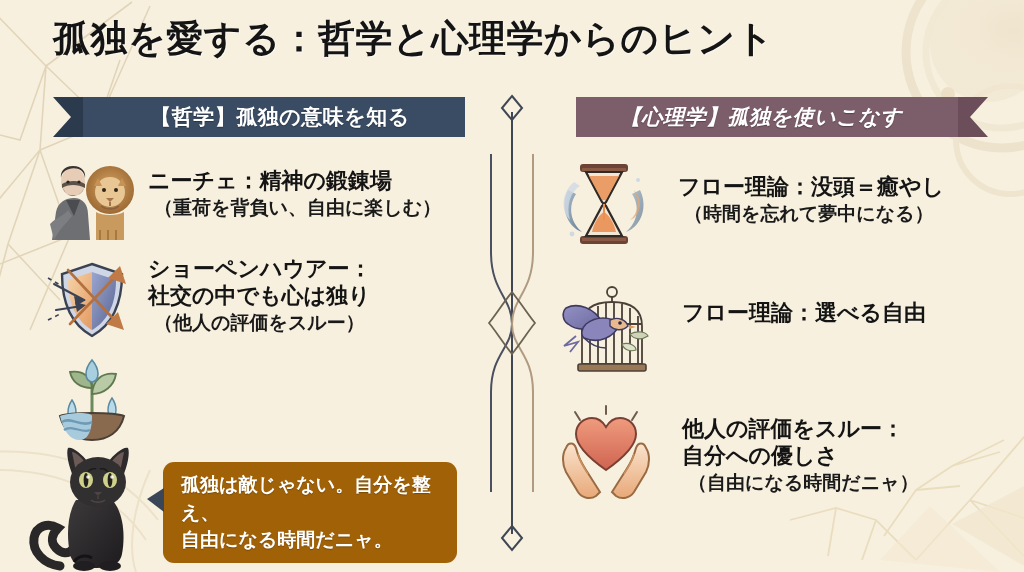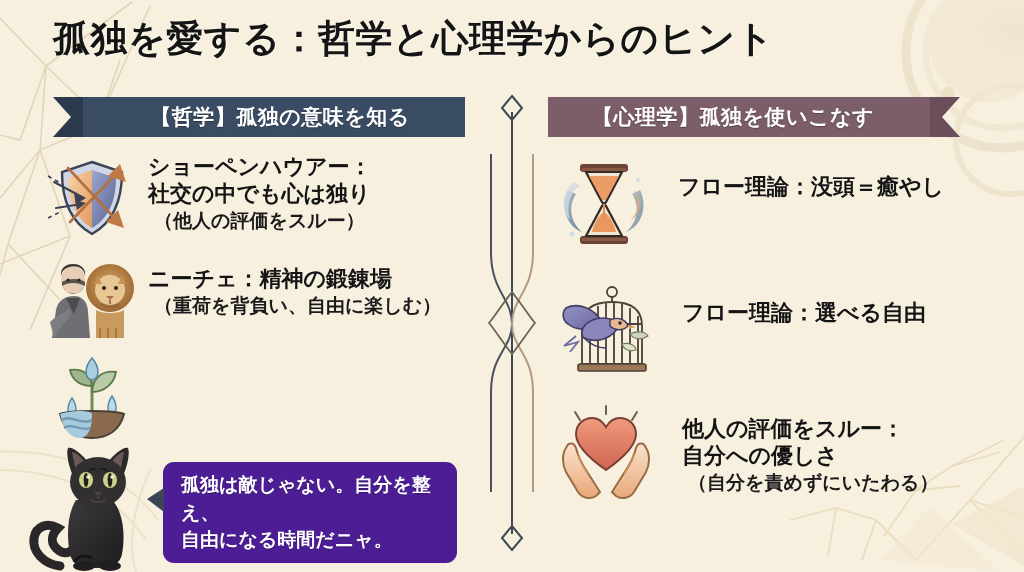--- a/index.html
+++ b/index.html
@@ -64,23 +64,24 @@
     letter-spacing: 0.5px;
     white-space: nowrap;
     text-shadow: 0 1px 1px rgba(0,0,0,0.30);
   }
   #ribbon-philosophy {
     left: 53px;
     top: 97px;
     width: 412px;
   }
   #ribbon-psychology {
-    left: 548px;
+    left: 576px;
     top: 97px;
     width: 412px;
+    font-style: italic;
   }
   #ribbon-philosophy .ribbon-label { padding-left: 42px; }
   #ribbon-psychology .ribbon-label { padding-right: 42px; }
 
   
   #center-divider {
     position: absolute;
     left: 479px;
     top: 92px;
     width: 66px;
@@ -155,21 +156,21 @@
     z-index: 6;
   }
   #cat-figure svg { display: block; width: 100%; height: 100%; }
 
   #cat-speech-bubble {
     position: absolute;
     left: 163px;
     top: 462px;
     width: 294px;
     min-height: 68px;
-    background: #4c1d95;
+    background: #a16207;
     border-radius: 11px;
     z-index: 6;
     display: flex;
     align-items: center;
     padding: 9px 14px 9px 18px;
   }
   #cat-speech-bubble::before {
     content: "";
     position: absolute;
     left: -16px;
@@ -275,20 +276,63 @@
     <path d="M 12 400 L 12 300 C 12 262 33 256 33 232"></path>
   </g>
   <g fill="none" stroke="#b09a80" stroke-width="2">
     <path d="M 54 62 L 54 160 C 54 200 33 206 33 232"></path>
     <path d="M 54 400 L 54 300 C 54 262 33 256 33 232"></path>
   </g>
   <path d="M 33 200 C 44 214 50 224 56 231 C 50 238 44 248 33 262 C 22 248 16 238 10 231 C 16 224 22 214 33 200 Z" fill="none" stroke="#6a6352" stroke-width="1.8"></path>
 </svg>
 
 <div class="column" id="column-philosophy">
+
+  <div class="entry" id="entry-nietzsche">
+    <div class="entry-icon">
+      <svg viewBox="0 0 92 92">
+        <defs>
+          <radialGradient id="mane" cx="50%" cy="45%" r="55%">
+            <stop offset="0%" stop-color="#d6a464"></stop>
+              <stop offset="100%" stop-color="#9c6a33"></stop>
+          </radialGradient>
+        </defs>
+
+        <path d="M 6 86 L 10 58 C 12 48 20 44 28 44 C 36 44 42 50 42 60 L 44 86 Z" fill="#6e6f72"></path>
+        <path d="M 20 46 L 28 62 L 34 46 Z" fill="#4b4c4f"></path>
+        <ellipse cx="27" cy="28" rx="12" ry="14" fill="#e8cdb6"></ellipse>
+        <path d="M 15 24 C 16 12 38 10 39 24 C 40 18 36 12 27 12 C 18 12 14 18 15 24 Z" fill="#3b3330"></path>
+        <path d="M 17 34 C 19 44 36 44 38 34 C 36 40 30 42 27 42 C 24 42 19 40 17 34 Z" fill="#4a423c"></path>
+        <path d="M 16 30 C 22 26 34 26 39 30 L 39 34 C 32 30 22 30 16 34 Z" fill="#5b524a"></path>
+        <path d="M 4 70 C 12 62 18 62 22 56 L 26 62 C 20 70 14 74 8 86 Z" fill="#7d7e81"></path>
+        <circle cx="22" cy="28" r="1.6" fill="#2a2522"></circle>
+        <circle cx="33" cy="28" r="1.6" fill="#2a2522"></circle>
+
+        <circle cx="64" cy="36" r="24" fill="url(#mane)"></circle>
+        <circle cx="64" cy="38" r="15" fill="#e8c795"></circle>
+        <path d="M 52 24 L 56 32 L 48 32 Z" fill="#c79253"></path>
+        <path d="M 76 24 L 80 32 L 72 32 Z" fill="#c79253"></path>
+        <circle cx="58" cy="36" r="2" fill="#2f2417"></circle>
+        <circle cx="70" cy="36" r="2" fill="#2f2417"></circle>
+        <path d="M 60 44 L 68 44 L 64 48 Z" fill="#a8724a"></path>
+        <path d="M 64 48 L 64 52" stroke="#8d5f3c" stroke-width="1.6"></path>
+        <path d="M 55 52 C 60 56 68 56 73 52" stroke="#8d5f3c" stroke-width="1.6" fill="none"></path>
+        <path d="M 50 58 L 50 86 L 78 86 L 78 58 C 72 62 56 62 50 58 Z" fill="#c89a5d"></path>
+        <g stroke="#a8793f" stroke-width="2" fill="none">
+          <path d="M 54 86 L 54 76"></path>
+            <path d="M 62 86 L 62 76"></path>
+          <path d="M 70 86 L 70 76"></path>
+        </g>
+      </svg>
+    </div>
+    <div class="entry-text">
+      <div class="entry-head">ニーチェ：精神の鍛錬場</div>
+      <div class="entry-sub">（重荷を背負い、自由に楽しむ）</div>
+    </div>
+  </div>
 
   <div class="entry" id="entry-schopenhauer">
     <div class="entry-icon">
       <svg viewBox="0 0 92 92">
         <defs>
           <linearGradient id="shLeft" x1="0" y1="0" x2="1" y2="1">
             <stop offset="0%" stop-color="#f6d3a8"></stop>
               <stop offset="100%" stop-color="#e39a62"></stop>
           </linearGradient>
           <linearGradient id="shRight" x1="0" y1="0" x2="1" y2="1">
@@ -317,63 +361,20 @@
         </g>
       </svg>
     </div>
     <div class="entry-text">
       <div class="entry-head">ショーペンハウアー：
 社交の中でも心は独り</div>
       <div class="entry-sub">（他人の評価をスルー）</div>
     </div>
   </div>
 
-  <div class="entry" id="entry-nietzsche">
-    <div class="entry-icon">
-      <svg viewBox="0 0 92 92">
-        <defs>
-          <radialGradient id="mane" cx="50%" cy="45%" r="55%">
-            <stop offset="0%" stop-color="#d6a464"></stop>
-              <stop offset="100%" stop-color="#9c6a33"></stop>
-          </radialGradient>
-        </defs>
-
-        <path d="M 6 86 L 10 58 C 12 48 20 44 28 44 C 36 44 42 50 42 60 L 44 86 Z" fill="#6e6f72"></path>
-        <path d="M 20 46 L 28 62 L 34 46 Z" fill="#4b4c4f"></path>
-        <ellipse cx="27" cy="28" rx="12" ry="14" fill="#e8cdb6"></ellipse>
-        <path d="M 15 24 C 16 12 38 10 39 24 C 40 18 36 12 27 12 C 18 12 14 18 15 24 Z" fill="#3b3330"></path>
-        <path d="M 17 34 C 19 44 36 44 38 34 C 36 40 30 42 27 42 C 24 42 19 40 17 34 Z" fill="#4a423c"></path>
-        <path d="M 16 30 C 22 26 34 26 39 30 L 39 34 C 32 30 22 30 16 34 Z" fill="#5b524a"></path>
-        <path d="M 4 70 C 12 62 18 62 22 56 L 26 62 C 20 70 14 74 8 86 Z" fill="#7d7e81"></path>
-        <circle cx="22" cy="28" r="1.6" fill="#2a2522"></circle>
-        <circle cx="33" cy="28" r="1.6" fill="#2a2522"></circle>
-
-        <circle cx="64" cy="36" r="24" fill="url(#mane)"></circle>
-        <circle cx="64" cy="38" r="15" fill="#e8c795"></circle>
-        <path d="M 52 24 L 56 32 L 48 32 Z" fill="#c79253"></path>
-        <path d="M 76 24 L 80 32 L 72 32 Z" fill="#c79253"></path>
-        <circle cx="58" cy="36" r="2" fill="#2f2417"></circle>
-        <circle cx="70" cy="36" r="2" fill="#2f2417"></circle>
-        <path d="M 60 44 L 68 44 L 64 48 Z" fill="#a8724a"></path>
-        <path d="M 64 48 L 64 52" stroke="#8d5f3c" stroke-width="1.6"></path>
-        <path d="M 55 52 C 60 56 68 56 73 52" stroke="#8d5f3c" stroke-width="1.6" fill="none"></path>
-        <path d="M 50 58 L 50 86 L 78 86 L 78 58 C 72 62 56 62 50 58 Z" fill="#c89a5d"></path>
-        <g stroke="#a8793f" stroke-width="2" fill="none">
-          <path d="M 54 86 L 54 76"></path>
-            <path d="M 62 86 L 62 76"></path>
-          <path d="M 70 86 L 70 76"></path>
-        </g>
-      </svg>
-    </div>
-    <div class="entry-text">
-      <div class="entry-head">ニーチェ：精神の鍛錬場</div>
-      <div class="entry-sub">（重荷を背負い、自由に楽しむ）</div>
-    </div>
-  </div>
-
   <div class="entry" id="entry-laozi">
     <div class="entry-icon">
       <svg viewBox="0 0 92 92">
         <path d="M 46 62 L 46 28" stroke="#6d8a5a" stroke-width="3" fill="none"></path>
         <path d="M 46 34 C 34 34 26 28 24 18 C 36 16 45 22 46 34 Z" fill="#9fb68c" stroke="#5f7a4e" stroke-width="1.8"></path>
         <path d="M 46 40 C 58 40 68 32 70 20 C 56 18 47 26 46 40 Z" fill="#b9cba6" stroke="#5f7a4e" stroke-width="1.8"></path>
         <path d="M 40 20 C 40 13 46 6 46 6 C 46 6 52 13 52 20 C 52 25 49 28 46 28 C 43 28 40 25 40 20 Z" fill="#a8cfe0" stroke="#5a8aa0" stroke-width="1.6"></path>
         <path d="M 22 58 C 22 52 26 46 26 46 C 26 46 30 52 30 58 C 30 62 28 64 26 64 C 24 64 22 62 22 58 Z" fill="#b9dbe9" stroke="#5a8aa0" stroke-width="1.4"></path>
         <path d="M 62 56 C 62 50 66 44 66 44 C 66 44 70 50 70 56 C 70 60 68 62 66 62 C 64 62 62 60 62 56 Z" fill="#b9dbe9" stroke="#5a8aa0" stroke-width="1.4"></path>
         <path d="M 14 62 C 24 58 68 58 78 62 C 74 78 62 86 46 86 C 30 86 18 78 14 62 Z" fill="#8a6a4f" stroke="#4a4036" stroke-width="2"></path>
@@ -408,20 +409,21 @@
         <path d="M 30 80 L 66 80 L 50 50 L 48 48 L 46 50 Z" fill="#f2e6d4" stroke="#2f2a25" stroke-width="2.2"></path>
         <path d="M 33 20 L 63 20 L 50 44 L 46 44 Z" fill="#e98f52" opacity="0.85"></path>
         <path d="M 36 76 L 60 76 C 58 66 52 58 48 56 C 44 58 38 66 36 76 Z" fill="#e98f52" opacity="0.9"></path>
         <line x1="48" y1="48" x2="48" y2="64" stroke="#e98f52" stroke-width="2"></line>
         <rect x="26" y="12" width="44" height="3" fill="#8a5a45"></rect>
         <rect x="26" y="82" width="44" height="3" fill="#8a5a45"></rect>
       </svg>
     </div>
     <div class="entry-text">
       <div class="entry-head">フロー理論：没頭＝癒やし</div>
+      <div class="entry-sub">（時間を忘れて夢中になる）</div>
     </div>
   </div>
 
   <div class="entry" id="entry-sdt">
     <div class="entry-icon">
       <svg viewBox="0 0 100 100">
         <defs>
           <linearGradient id="birdG" x1="0" y1="0" x2="1" y2="1">
             <stop offset="0%" stop-color="#9390c4"></stop>
               <stop offset="100%" stop-color="#6d6aa0"></stop>
@@ -481,21 +483,21 @@
         <path d="M 50 66 C 30 52 20 40 20 30 C 20 20 28 14 36 14 C 42 14 47 18 50 23 C 53 18 58 14 64 14 C 72 14 80 20 80 30 C 80 40 70 52 50 66 Z" fill="url(#heartG)" stroke="#7c3f34" stroke-width="2"></path>
         <path d="M 10 44 C 6 50 6 60 10 68 L 22 88 C 26 94 34 96 40 92 L 44 88 L 30 66 C 26 60 22 52 20 44 C 18 38 12 38 10 44 Z" fill="url(#handG)" stroke="#9a6b42" stroke-width="2"></path>
         <path d="M 90 44 C 94 50 94 60 90 68 L 78 88 C 74 94 66 96 60 92 L 56 88 L 70 66 C 74 60 78 52 80 44 C 82 38 88 38 90 44 Z" fill="url(#handG)" stroke="#9a6b42" stroke-width="2"></path>
         <path d="M 22 50 C 24 58 28 64 32 70" stroke="#c98f5c" stroke-width="1.6" fill="none"></path>
         <path d="M 78 50 C 76 58 72 64 68 70" stroke="#c98f5c" stroke-width="1.6" fill="none"></path>
       </svg>
     </div>
     <div class="entry-text">
       <div class="entry-head">他人の評価をスルー：
 自分への優しさ</div>
-      <div class="entry-sub">（自分を責めずにいたわる）</div>
+      <div class="entry-sub">（自由になる時間だニャ）</div>
     </div>
   </div>
 </div>
 
 <div id="cat-figure">
   <svg viewBox="0 0 140 134">
     <defs>
       <linearGradient id="catBody" x1="0" y1="0" x2="1" y2="1">
         <stop offset="0%" stop-color="#3d3a3c"></stop>
           <stop offset="100%" stop-color="#1d1b1d"></stop>

